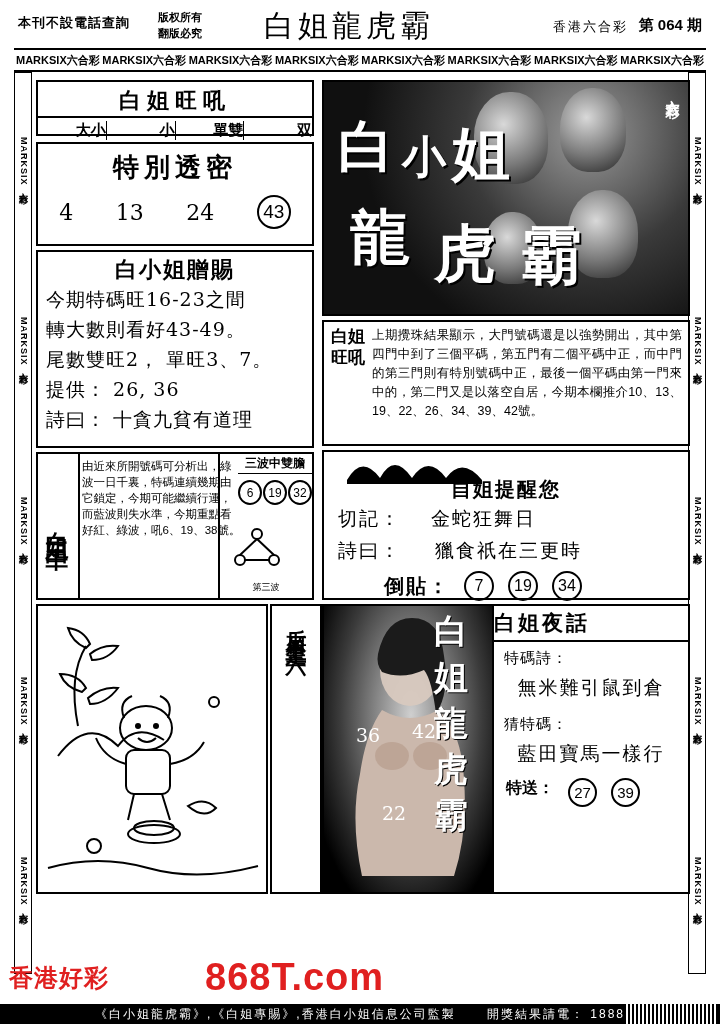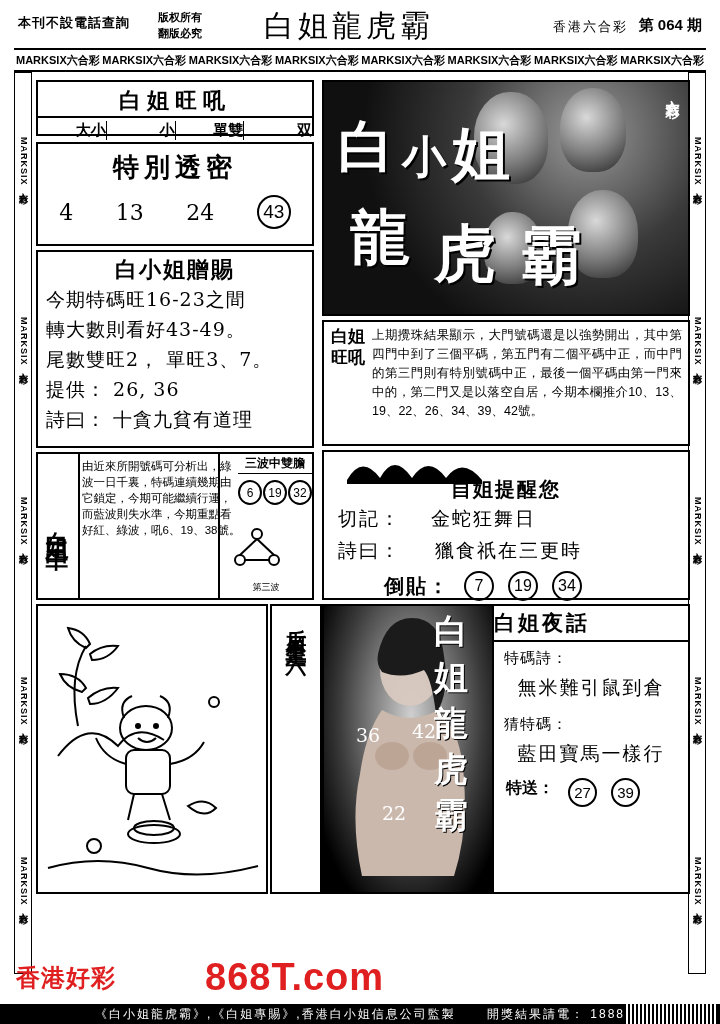--- a/index.html
+++ b/index.html
@@ -97,21 +97,21 @@
   
   .b11{left:492px;top:604px;width:198px;height:290px;}
   .b11 .h{font-size:21px;font-weight:bold;text-align:left;letter-spacing:3px;border-bottom:2px solid #000;padding:3px 0;font-family:"DejaVu Serif","Liberation Serif",serif;}
   .b11 .sub{font-size:15px;padding:7px 10px 0;letter-spacing:1px;}
   .b11 .big{font-size:19px;text-align:center;padding:7px 0;letter-spacing:2px;font-family:"DejaVu Serif","Liberation Serif",serif;}
   .b11 .snd{display:flex;gap:14px;padding:4px 0 0 12px;}
   .b11 .snd .circled{width:29px;height:29px;font-size:15px;}
 
   
   .foot{position:absolute;left:0;top:960px;width:720px;height:64px;}
-  .foot .red{position:absolute;left:16px;top:2px;font-size:24px;font-weight:bold;color:#e02020;letter-spacing:1px;font-family:"DejaVu Serif","Liberation Serif",serif;}
+  .foot .red{position:absolute;left:9px;top:2px;font-size:24px;font-weight:bold;color:#e02020;letter-spacing:1px;font-family:"DejaVu Serif","Liberation Serif",serif;}
   .foot .dom{position:absolute;left:205px;top:-4px;font-size:38px;font-weight:bold;color:#e02020;letter-spacing:1px;}
   .foot .tape{position:absolute;left:0;top:44px;width:720px;height:20px;background:#000;color:#fff;font-size:12px;line-height:20px;letter-spacing:2px;text-align:center;}
   .foot .tape .seg{color:#fff;}
   .foot .bars{position:absolute;right:4px;top:44px;height:20px;width:90px;background:repeating-linear-gradient(90deg,#fff 0 2px,#000 2px 4px);}
 </style>
 </head>
 <body>
 
 <div class="page">
 

